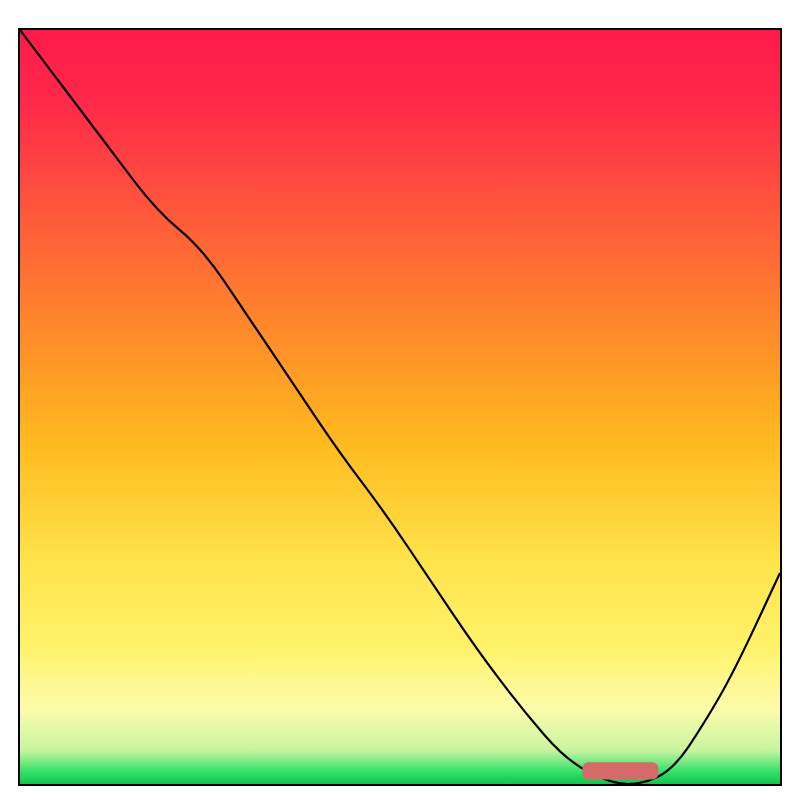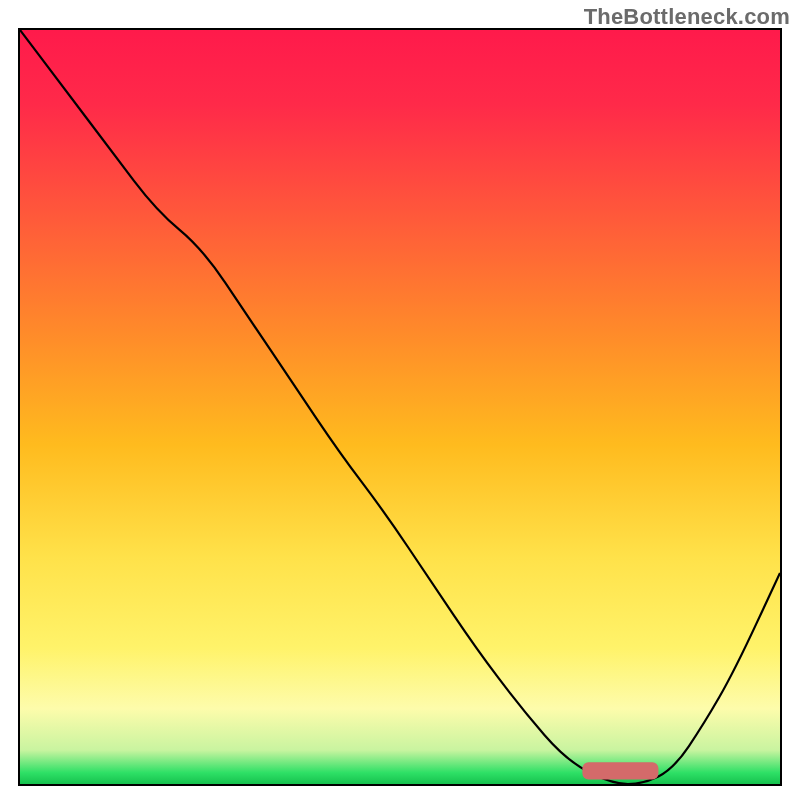--- a/index.html
+++ b/index.html
@@ -48,21 +48,20 @@
     fill: none;
     stroke: #000000;
     stroke-width: 2.2;
   }
 </style>
 </head>
 <body>
 
 <div class="stage">
 
-  <div class="watermark">TheBottleneck.com</div>
 
   <div class="plot-frame">
     <svg class="plot" viewBox="0 0 760 754" preserveAspectRatio="none">
       <defs>
         <linearGradient id="bg-grad" x1="0" y1="0" x2="0" y2="1">
         <stop offset="0%" stop-color="#ff1a4b"></stop>
             <stop offset="10%" stop-color="#ff2a49"></stop>
             <stop offset="25%" stop-color="#ff5a3a"></stop>
             <stop offset="40%" stop-color="#ff8a2a"></stop>
             <stop offset="55.00000000000001%" stop-color="#ffbb1e"></stop>

